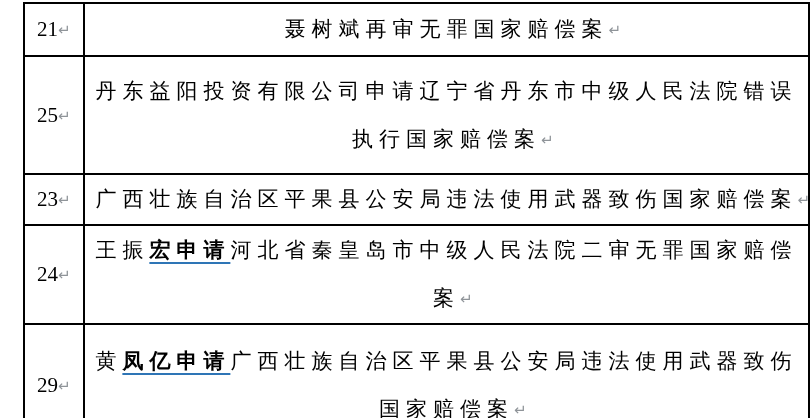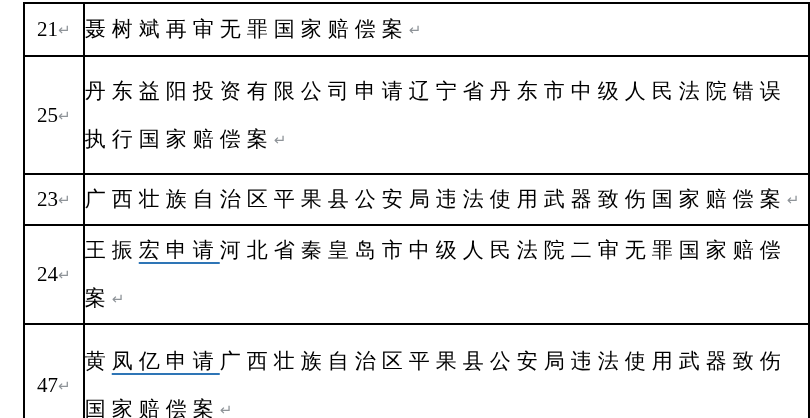--- a/index.html
+++ b/index.html
@@ -32,21 +32,21 @@
     color: var(--text-color);
   }
   td.num-cell {
     text-align: center;
     font-size: 21px;
     line-height: 48px;
     letter-spacing: 0;
     white-space: nowrap;
   }
   td.case-cell {
-    text-align: left;
+    text-align: center;
     font-size: 21px;
     line-height: 48px;
     letter-spacing: 6px;
     overflow: visible;
   }
   .mark {
     font-family: "DejaVu Sans", sans-serif;
     font-size: 15px;
     color: var(--mark-color);
     letter-spacing: 0;
@@ -57,20 +57,21 @@
     width: 0;
     overflow: visible;
     white-space: nowrap;
   }
   .case-text .u {
     text-decoration: underline;
     text-decoration-color: var(--underline-color);
     text-decoration-thickness: 2px;
     text-underline-offset: 5px;
     text-decoration-skip-ink: none;
+    font-weight: bold;
   }
 </style>
 </head>
 <body>
 
 <table class="case-table">
   <colgroup>
     <col class="col-num">
     <col class="col-case">
   </colgroup>
@@ -89,17 +90,17 @@
     <td class="num-cell"><span class="num">23</span><span class="mark">↵</span></td>
     <td class="case-cell"><span class="case-text"><span>广西壮族自治区平果县公安局违法使用武器致伤国家赔偿案</span></span><span class="mark endmark">↵</span></td>
   </tr>
 
   <tr style="height: 48px;">
     <td class="num-cell"><span class="num">24</span><span class="mark">↵</span></td>
     <td class="case-cell"><span class="case-text"><span>王振</span><span class="u">宏申请</span><span>河北省秦皇岛市中级人民法院二审无罪国家赔偿案</span></span><span class="mark endmark">↵</span></td>
   </tr>
 
   <tr style="height: 123px;">
-    <td class="num-cell"><span class="num">47</span><span class="mark">↵</span></td>
+    <td class="num-cell"><span class="num">29</span><span class="mark">↵</span></td>
     <td class="case-cell"><span class="case-text"><span>黄</span><span class="u">凤亿申请</span><span>广西壮族自治区平果县公安局违法使用武器致伤国家赔偿案</span></span><span class="mark endmark">↵</span></td>
   </tr>
 </tbody>
 </table>
 
 </body></html>

